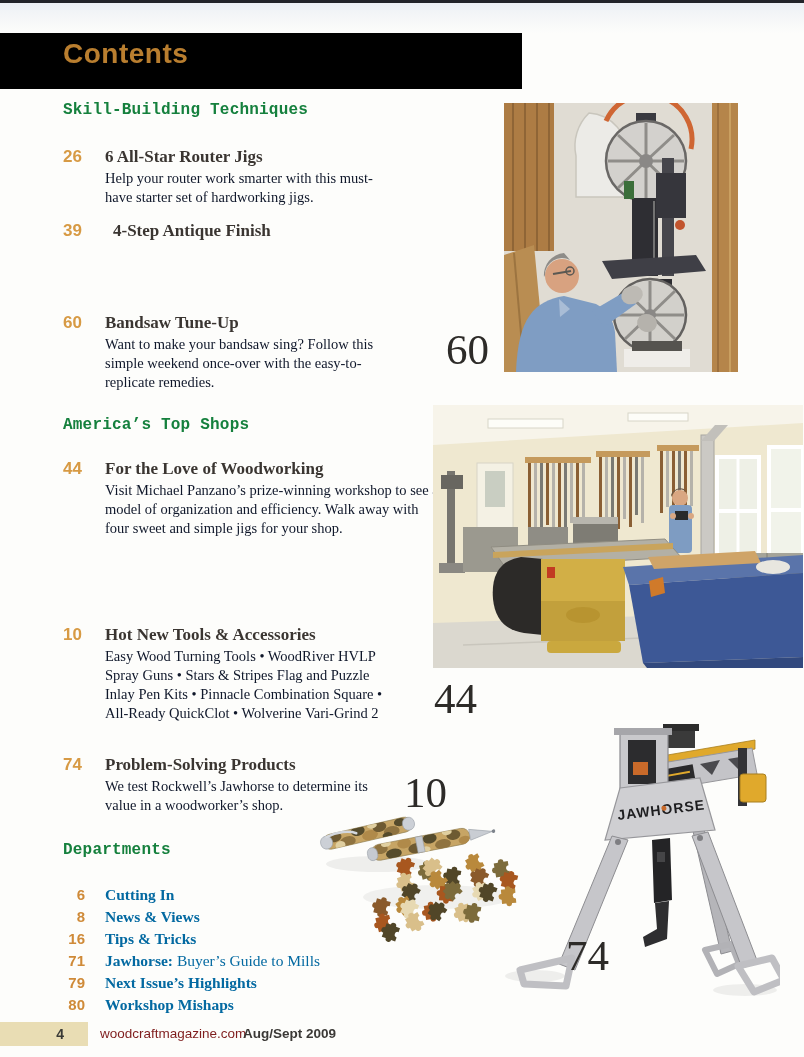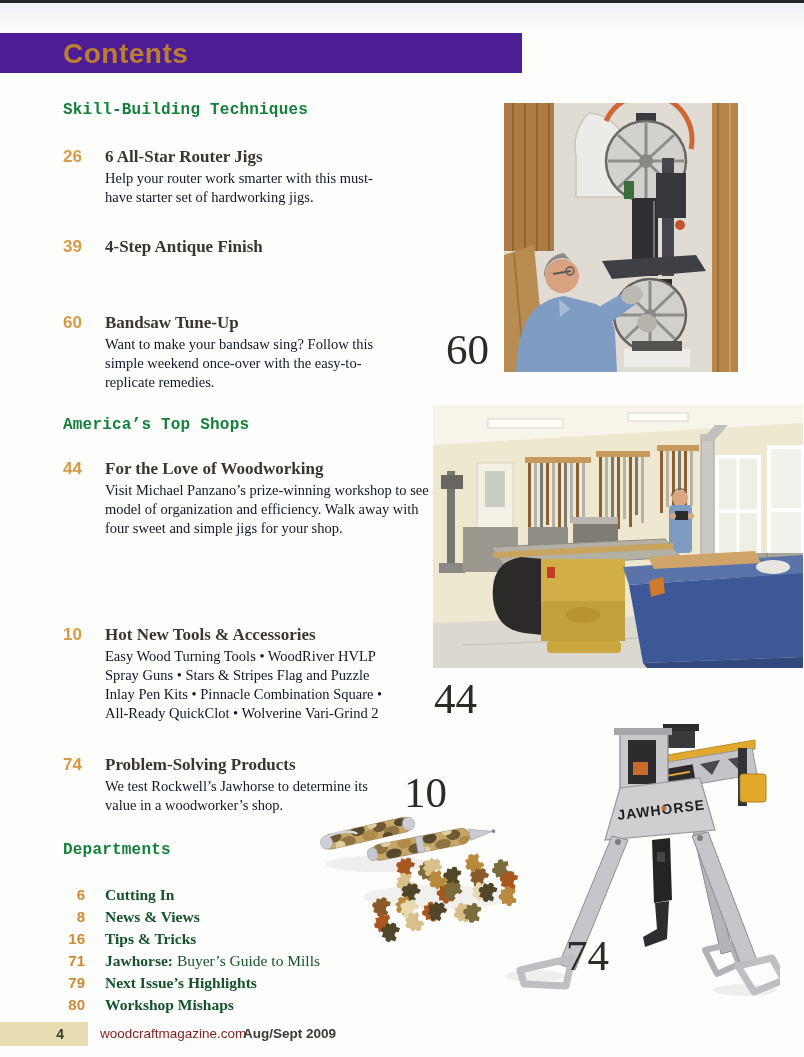--- a/index.html
+++ b/index.html
@@ -5,22 +5,22 @@
   html,body { margin:0; padding:0; background:#e8e8e8; }
   #page {
     position:relative; width:804px; height:1057px; margin:0 auto;
     background:#fdfdfb; overflow:hidden;
     font-family:"Liberation Serif", serif;
   }
   .topline { position:absolute; top:0; left:0; width:100%; height:3px; background:#23242a; }
   .topsky  { position:absolute; top:3px; left:0; width:100%; height:30px;
              background:linear-gradient(#edf0f5, #fdfdfb); }
   .banner {
-    position:absolute; top:33px; left:0; width:522px; height:40px;
-    background:#4c1d95;
+    position:absolute; top:33px; left:0; width:522px; height:56px;
+    background:#000000;
   }
   .banner .title {
     margin:0; padding:5px 0 0 63px;
     font-family:"Liberation Sans", sans-serif; font-weight:600;
     font-size:28px; color:#b97e2f; letter-spacing:0.5px;
   }
   .sec-h {
     position:absolute; left:63px; margin:0;
     font-family:Liberation Mono, monospace; font-weight:700;
     font-size:16px; color:#15803d; letter-spacing:0.2px;
@@ -40,21 +40,21 @@
     width:278px;
   }
   .idesc.w-lg { width:340px; }
   .drow { position:absolute; left:55px; display:flex; }
   .drow .num {
     width:30px; flex:0 0 30px; text-align:right; margin-right:20px;
     font-family:"Liberation Sans", sans-serif; font-weight:700;
     font-size:15px; color:#cf8a38; line-height:18.5px;
   }
   .drow .dtitle {
-    font-weight:700; font-size:15.5px; color:#14532d; line-height:18.5px;
+    font-weight:700; font-size:15.5px; color:#0369a1; line-height:18.5px;
   }
   .drow .dtitle .rest { font-weight:400; }
   .biglabel {
     position:absolute; font-family:"Liberation Serif", serif;
     font-size:43px; color:#2d2b28; line-height:1;
   }
   .ph { position:absolute; }
   .footer-bar {
     position:absolute; left:0; top:1022px; width:88px; height:24px;
     background:#e9ddb4; color:#3a3a36; text-align:right;
@@ -86,21 +86,21 @@
   <h2 class="sec-h" style="top:101px;">Skill-Building Techniques</h2>
 
   <div class="item" style="top:146px;">
     <span class="num">26</span>
     <div class="itxt">
       <div class="ititle">6 All-Star Router Jigs</div>
       <div class="idesc">Help your router work smarter with this must-have starter set of hardworking jigs.</div>
     </div>
   </div>
 
-  <div class="item" style="top:236px;">
+  <div class="item" style="top:220px;gap:8px;">
     <span class="num">39</span>
     <div class="itxt">
       <div class="ititle">4-Step Antique Finish</div>
     </div>
   </div>
 
   <div class="item" style="top:312px;">
     <span class="num">60</span>
     <div class="itxt">
       <div class="ititle">Bandsaw Tune-Up</div>

